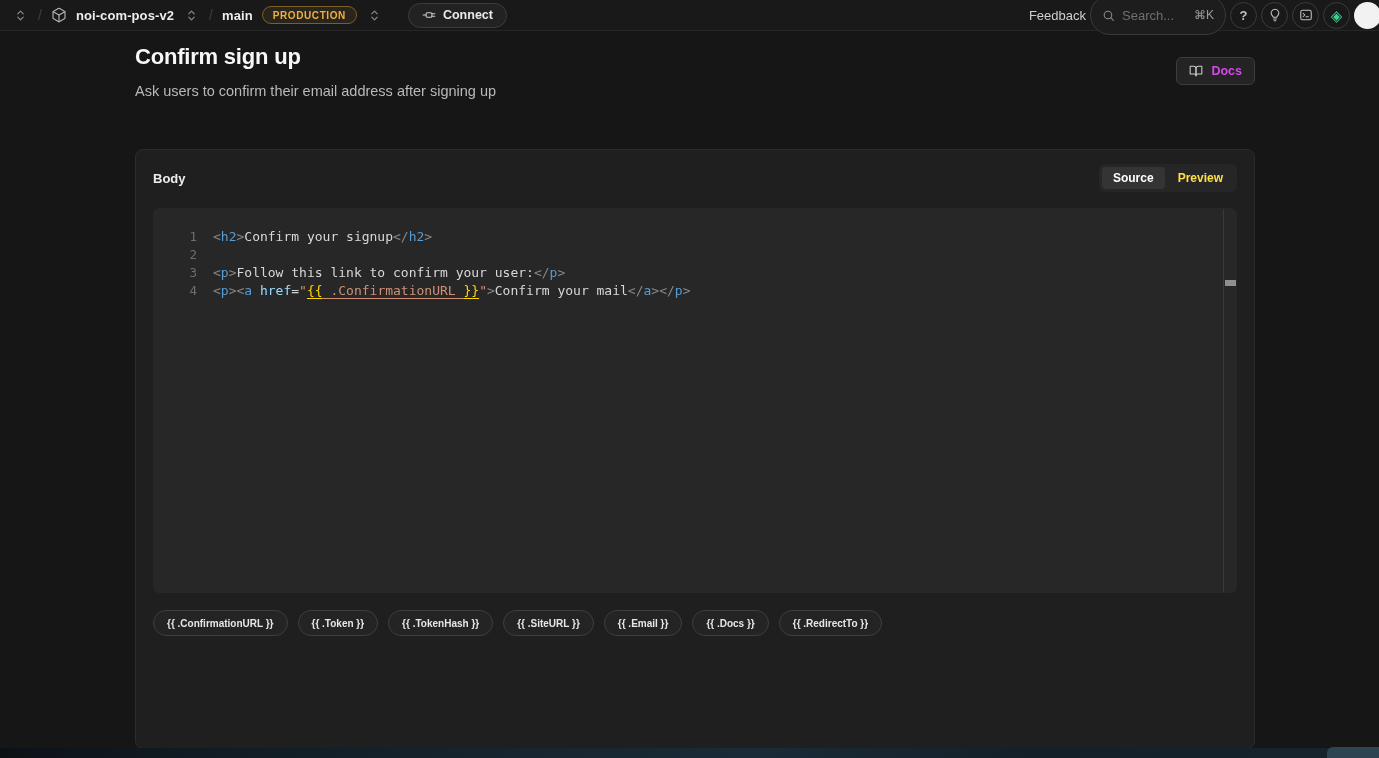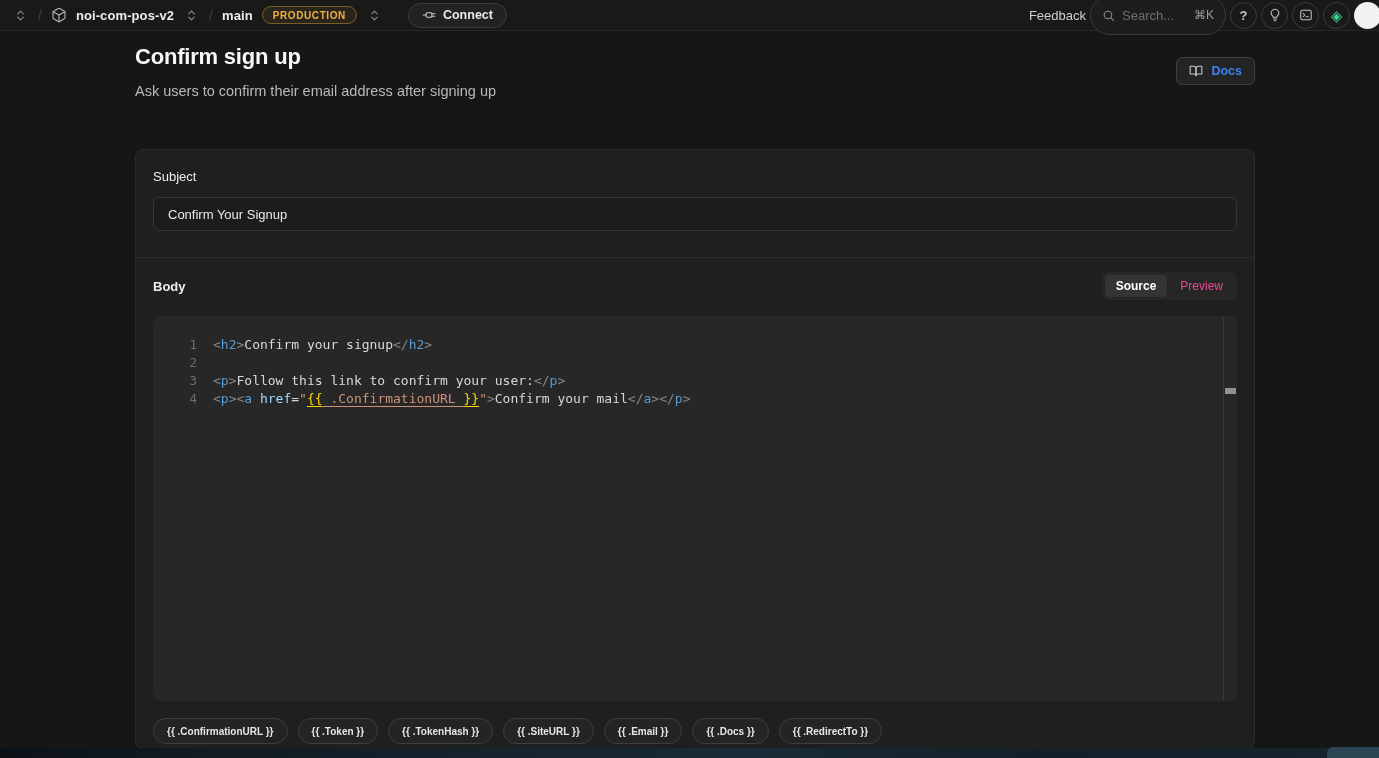--- a/index.html
+++ b/index.html
@@ -53,42 +53,42 @@
     border:none; flex:none; margin-right:-12px; cursor:pointer;
   }
 
   
   .page-head{ padding:13px 124px 0 135px; display:flex; justify-content:space-between; align-items:flex-start; }
   .page-title{ font-size:22px; font-weight:600; color:#f7f7f7; letter-spacing:-.2px; }
   .page-subtitle{ margin-top:13px; font-size:14.5px; color:#b9b9b9; font-weight:400; }
   .docs-btn{
     margin-top:13px; height:28px; display:flex; align-items:center; gap:8px;
     padding:0 12px; border-radius:6px; border:1px solid #3d3d3d; background:#242424;
-    color:#3b82f6; font-size:12.5px; font-weight:600; font-family:inherit; cursor:pointer;
+    color:#d946ef; font-size:12.5px; font-weight:600; font-family:inherit; cursor:pointer;
   }
 
   
   .card{
     margin:50px 0 0 135px; width:1120px; height:600px;
     background:#1f1f1f; border:1px solid #2c2c2c; border-radius:8px;
     position:relative; overflow:hidden;
   }
   .subject-section{ height:108px; padding:19px 17px 0; border-bottom:1px solid #2b2b2b; }
   .field-label{ font-size:13px; color:#ededed; }
   .subject-input{
     margin-top:13px; width:100%; height:34px; border-radius:6px;
     border:1px solid #363636; background:#1c1c1c; color:#e8e8e8;
     font-size:13px; font-family:inherit; padding:0 14px; outline:none;
   }
   .body-section{ padding:0 17px; }
   .body-head{ margin-top:14px; display:flex; align-items:center; justify-content:space-between; }
   .body-label{ font-size:13px; font-weight:700; color:#ededed; }
   .seg-wrap{ background:#262626; border-radius:6px; padding:3px; display:flex; gap:2px; }
   .seg{
-    border:none; background:transparent; color:#ec4899; font-size:12px; font-weight:400;
+    border:none; background:transparent; color:#fde047; font-size:12px; font-weight:700;
     padding:4px 11px; border-radius:4px; font-family:inherit; cursor:pointer;
   }
   .seg.active{ background:#343434; color:#ffffff; font-weight:700; }
 
   
   .editor{
     margin-top:16px; height:385px; background:#272727; border-radius:6px;
     position:relative; overflow:hidden;
     font-family:"DejaVu Sans Mono", monospace; font-size:13px;
   }
@@ -225,24 +225,20 @@
           <path d="M2 4h6a4 4 0 0 1 4 4v12a3 3 0 0 0-3-3H2z"></path>
           <path d="M22 4h-6a4 4 0 0 0-4 4v12a3 3 0 0 1 3-3h7z"></path>
         </svg>
     </span>
     <span>Docs</span>
   </button>
 </div>
 
 <section class="card">
 
-  <div class="subject-section">
-    <div class="field-label">Subject</div>
-    <input class="subject-input" type="text" value="Confirm Your Signup" style="">
-  </div>
 
   <div class="body-section">
     <div class="body-head">
       <div class="body-label">Body</div>
       <div class="seg-wrap">
           <button class="seg active">Source</button>
           <button class="seg">Preview</button>
         </div>
     </div>
 

